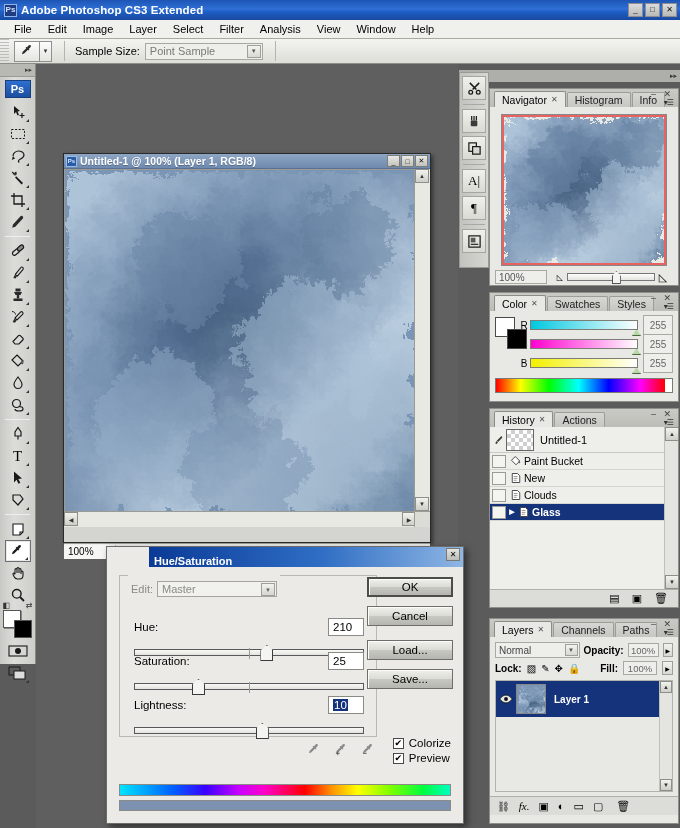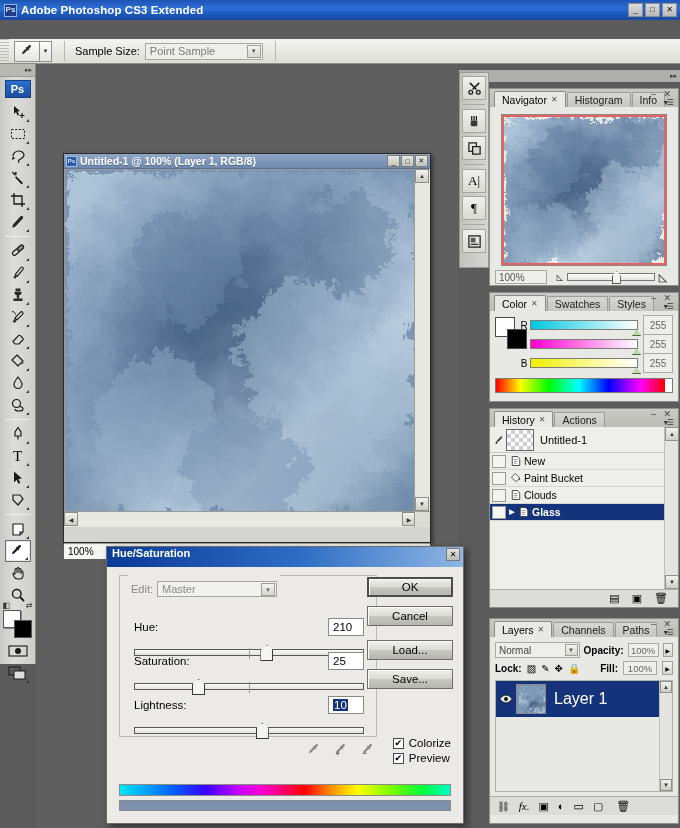--- a/index.html
+++ b/index.html
@@ -237,33 +237,33 @@
     display:flex;align-items:center;justify-content:center;font-size:6px;color:#555;}
   .lay-num{width:34px;height:14px;background:#eeeeea;border:1px solid #a9a9a3;font-size:9.5px;
     display:flex;align-items:center;justify-content:center;color:#666;}
   .lay-spin{width:11px;height:14px;background:linear-gradient(180deg,#f2f2ee,#d8d8d2);
     border:1px solid #a0a09a;font-size:6px;display:flex;align-items:center;justify-content:center;}
   .lay-row2{display:flex;align-items:center;height:18px;gap:5px;font-size:10px;}
   .lay-list{height:112px;background:#e8e8e4;border:1px solid #b3b3ae;margin-top:3px;position:relative;}
   .lay-item{display:flex;align-items:center;height:36px;background:#15337a;color:#fff;}
   .lay-eye{width:20px;display:flex;align-items:center;justify-content:center;}
   .lay-thumb{width:30px;height:30px;border:1px solid #888;margin-right:8px;overflow:hidden;background:#7b96b4;}
-  .lay-name{font-size:16px;font-weight:normal;}
+  .lay-name{font-size:10px;font-weight:bold;}
   .lay-foot{height:19px;background:#dcdcd8;border-top:1px solid #b0b0aa;
     display:flex;align-items:center;gap:9px;padding-left:7px;}
 
   
   .hsdlg{
     position:absolute;left:106px;top:546px;width:358px;height:278px;
     background:#eceae6;border:1px solid #6c6c6c;
     box-shadow:3px 3px 7px rgba(0,0,0,.5);
   }
   .hs-title{
     height:20px;background:linear-gradient(90deg,#0a3a96 0%, #2f6ec4 55%, #8fb6e4 100%);
-    display:flex;align-items:flex-start;padding-left:5px;position:relative;
+    display:flex;align-items:flex-end;padding-left:5px;position:relative;margin-left:42px;
   }
   .hs-title span{color:#fff;font-weight:bold;font-size:11px;}
   .hs-x{position:absolute;right:3px;top:1px;width:14px;height:13px;
     background:linear-gradient(180deg,#e4e4e0,#bdbdb8);border:1px solid #7a7a75;
     font-size:8px;display:flex;align-items:center;justify-content:center;}
   .hs-group{
     position:absolute;left:12px;top:28px;width:258px;height:162px;
     border:1px solid #b9b9b4;
   }
   .hs-legend{position:absolute;left:8px;top:-7px;background:#eceae6;padding:12px 3px;
@@ -305,20 +305,32 @@
   <div class="titlebar">
     <div class="ps-badge">Ps</div>
     <div class="apptitle">Adobe Photoshop CS3 Extended</div>
     <div class="winbtns">
       <div class="winbtn">_</div>
       <div class="winbtn">□</div>
       <div class="winbtn">✕</div>
     </div>
   </div>
 
+  <div class="menubar">
+    <div class="mi">File</div>
+    <div class="mi">Edit</div>
+    <div class="mi">Image</div>
+    <div class="mi">Layer</div>
+    <div class="mi">Select</div>
+    <div class="mi">Filter</div>
+    <div class="mi">Analysis</div>
+    <div class="mi">View</div>
+    <div class="mi">Window</div>
+    <div class="mi">Help</div>
+  </div>
 
   <div class="optionsbar">
     <div class="gripper"></div>
     <div class="opt-tool">
       <svg width="15" height="15" viewBox="0 0 16 16">
           <path d="M11.5 1.6c-.7-.7-1.8-.6-2.4.1L7.4 3.6 6.8 3 6 3.8l.7.6-4 4.2-.5 2.2 2.2-.6 4.1-4.1.7.7.8-.8-.7-.7 1.8-1.9c.6-.6.7-1.7.1-2.4z" fill="#2a2a2a"></path>
         </svg>
     </div>
     <div class="opt-arrow">▾</div>
     <div class="opt-div"></div>
@@ -712,35 +724,35 @@
             </svg>
         </div>
         <div class="hist-thumb"></div>
         <span>Untitled-1</span>
       </div>
 
       <div class="hist-row">
         <div class="hist-box"></div>
         <div class="hist-ic">
             <svg width="12" height="12" viewBox="0 0 16 16">
+              <path d="M7 2l6 6-5 5-6-6z" fill="#fff" stroke="#3a3a3a" stroke-width="1.2"></path>
+              <path d="M13.6 9.5c0 .9-.6 1.6-1.3 1.6s-1.3-.7-1.3-1.6 1.3-2.4 1.3-2.4 1.3 1.5 1.3 2.4z" fill="#6a6a6a"></path>
+            </svg>
+          </div>
+        <span>Paint Bucket</span>
+      </div>
+      <div class="hist-row">
+        <div class="hist-box"></div>
+        <div class="hist-ic">
+            <svg width="12" height="12" viewBox="0 0 16 16">
               <path d="M3 2h7l3 3v9H3z" fill="#fff" stroke="#3a3a3a" stroke-width="1.2"></path>
               <path d="M5 6h5M5 8.5h5M5 11h4" stroke="#7a7a7a"></path>
             </svg>
           </div>
         <span>New</span>
-      </div>
-      <div class="hist-row">
-        <div class="hist-box"></div>
-        <div class="hist-ic">
-            <svg width="12" height="12" viewBox="0 0 16 16">
-              <path d="M7 2l6 6-5 5-6-6z" fill="#fff" stroke="#3a3a3a" stroke-width="1.2"></path>
-              <path d="M13.6 9.5c0 .9-.6 1.6-1.3 1.6s-1.3-.7-1.3-1.6 1.3-2.4 1.3-2.4 1.3 1.5 1.3 2.4z" fill="#6a6a6a"></path>
-            </svg>
-          </div>
-        <span>Paint Bucket</span>
       </div>
       <div class="hist-row">
         <div class="hist-box"></div>
         <div class="hist-ic">
             <svg width="12" height="12" viewBox="0 0 16 16">
               <path d="M3 2h7l3 3v9H3z" fill="#fff" stroke="#3a3a3a" stroke-width="1.2"></path>
               <path d="M5 6h5M5 8.5h5M5 11h4" stroke="#7a7a7a"></path>
             </svg>
           </div>
         <span>Clouds</span>

